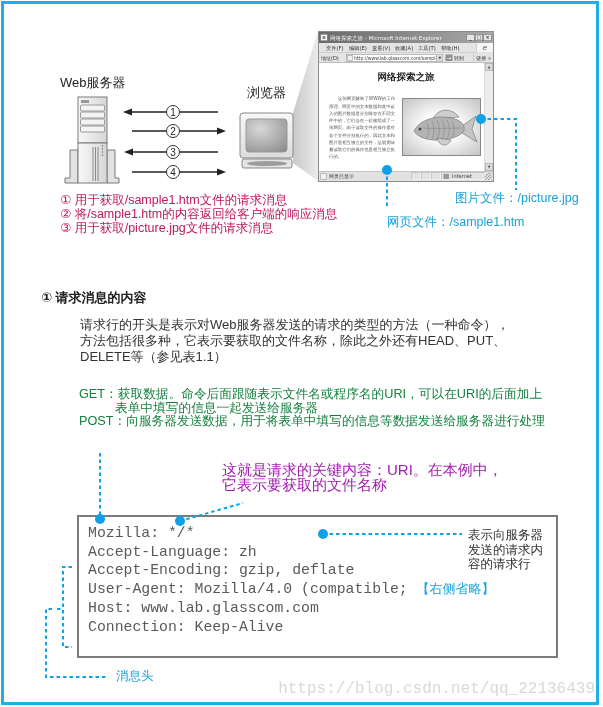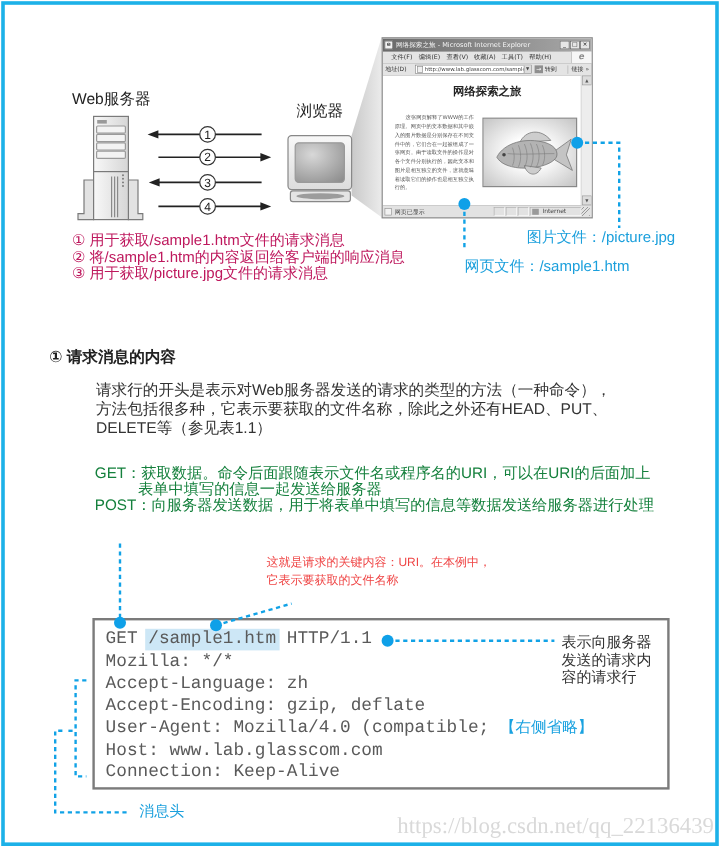--- a/index.html
+++ b/index.html
@@ -10,21 +10,21 @@
 svg.layer{position:absolute;left:0;top:0;width:603px;height:707px}
 .bg-layer{z-index:1}
 .fg-layer{z-index:6;pointer-events:none}
 .cnum{font-family:"Liberation Sans","DejaVu Sans",sans-serif;font-size:10px;fill:#222}
 
 .lbl{font-size:13px;line-height:16px;color:#222}
 .server-label{left:60px;top:75px}
 .browser-label{left:247px;top:85px}
 .steps{left:60px;top:193px;font-size:12.5px;line-height:14px;color:#be185d}
 .blue-lbl{font-size:12.5px;line-height:15px;color:#1a9fdc}
-.pic-lbl{left:439px;top:191px}
+.pic-lbl{left:455px;top:191px}
 .page-lbl{left:387px;top:215px}
 
 
 .ie{position:absolute;left:318px;top:31px;width:352px;height:302px;transform:scale(.5);transform-origin:0 0;border:2px solid #8c8c8c;background:#e4e4e4;z-index:2;font-family:"DejaVu Sans",sans-serif;overflow:hidden}
 .ie-title{height:22px;background:linear-gradient(90deg,#6a6a6a,#a9a9a9);display:flex;align-items:center;padding:0 3px;color:#fff;font-size:11px}
 .app-ico{width:14px;height:14px;background:#f2f2f2;border:1px solid #555;margin-right:5px;font-size:10px;color:#555;line-height:12px;text-align:center;font-weight:bold}
 .ttl{flex:1;opacity:.92;white-space:nowrap;overflow:hidden}
 .wbtn{width:16px;height:14px;background:#e6e6e6;border:1px solid #555;color:#111;font-size:10px;line-height:12px;text-align:center;margin-left:1px}
 .ie-menu{height:20px;display:flex;align-items:center;padding-left:14px;font-size:10.5px;color:#333;border-bottom:1px solid #bdbdbd}
 .mi{width:46px;white-space:nowrap}
@@ -49,29 +49,29 @@
 .st-text{flex:1}
 .st-seg{width:18px;height:15px;border:1px solid #aaa;border-right-color:#fff;border-bottom-color:#fff;margin-right:2px}
 .st-zone{width:86px;height:15px;border:1px solid #aaa;border-right-color:#fff;border-bottom-color:#fff;display:flex;align-items:center;padding-left:3px}
 .zone-ico{width:11px;height:10px;background:#9a9a9a;margin-right:6px}
 .grip{width:14px;height:15px;background:repeating-linear-gradient(135deg,#e2e2e2 0 3px,#999 3px 4px)}
 
 .sec-title{left:41px;top:290px;font-size:13px;line-height:16px;font-weight:bold;color:#222}
 .para{left:80px;top:317px;font-size:13px;line-height:16px;color:#333}
 .methods{left:79px;top:388px;font-size:12.7px;line-height:13.6px;color:#15803d}
 .indent{padding-left:36px}
-.uri-callout{left:222px;top:462px;font-size:10px;line-height:15px;color:#ef4444}
+.uri-callout{left:222px;top:462px;font-size:15px;line-height:15px;color:#a21caf}
 .rl-callout{left:468px;top:528px;font-size:12.5px;line-height:14.5px;color:#333}
 
 .code-box{position:absolute;left:77px;top:515px;width:481px;height:143px;border:2px solid #7b7b7b;background:#fff;z-index:2;padding:7px 0 0 9px}
 .code-line{white-space:pre;font-family:"Liberation Mono","DejaVu Sans Mono",monospace;font-size:14.8px;line-height:18.5px;color:#5a5a5a}
 .uri-hl{background:#cde7f6;padding:1px 3px;margin:0 -3px}
 .omit{font-family:Liberation Mono, monospace;font-size:13px;color:#1aa2e0}
 .hdr-lbl{left:116px;top:669px}
-.watermark{right:8px;top:680px;font-size:19px;line-height:18px;color:#d9d9d9;font-family:Liberation Serif, serif}
+.watermark{right:8px;top:680px;font-size:16px;line-height:18px;color:#d9d9d9;font-family:Liberation Mono, monospace}
 </style>
 </head>
 <body>
 
 <div class="frame"></div>
 
 <svg class="layer bg-layer" viewBox="0 0 603 707">
   <defs>
     <linearGradient id="gWedge" x1="0" y1="0" x2="1" y2="0">
         <stop offset="0" stop-color="#c9c9c9"></stop>
@@ -246,21 +246,20 @@
   <div class="indent"><span>表单中填写的信息一起发送给服务器</span></div>
   <div><span>POST：</span><span>向服务器发送数据，用于将表单中填写的信息等数据发送给服务器进行处理</span></div>
 </div>
 
 <div class="abs uri-callout">
   <div>这就是请求的关键内容：URI。在本例中，</div>
   <div>它表示要获取的文件名称</div>
 </div>
 
 <div class="code-box">
-  <div class="code-line"><span>GET</span> <span class="uri-hl">/sample1.htm</span> <span>HTTP/1.1</span></div>
   <div class="code-line">Mozilla: */*</div>
   <div class="code-line">Accept-Language: zh</div>
   <div class="code-line">Accept-Encoding: gzip, deflate</div>
   <div class="code-line"><span>User-Agent: Mozilla/4.0 (compatible; </span><span class="omit">【右侧省略】</span></div>
   <div class="code-line">Host: www.lab.glasscom.com</div>
   <div class="code-line">Connection: Keep-Alive</div>
 </div>
 
 <div class="abs rl-callout">
   <div>表示向服务器</div>

